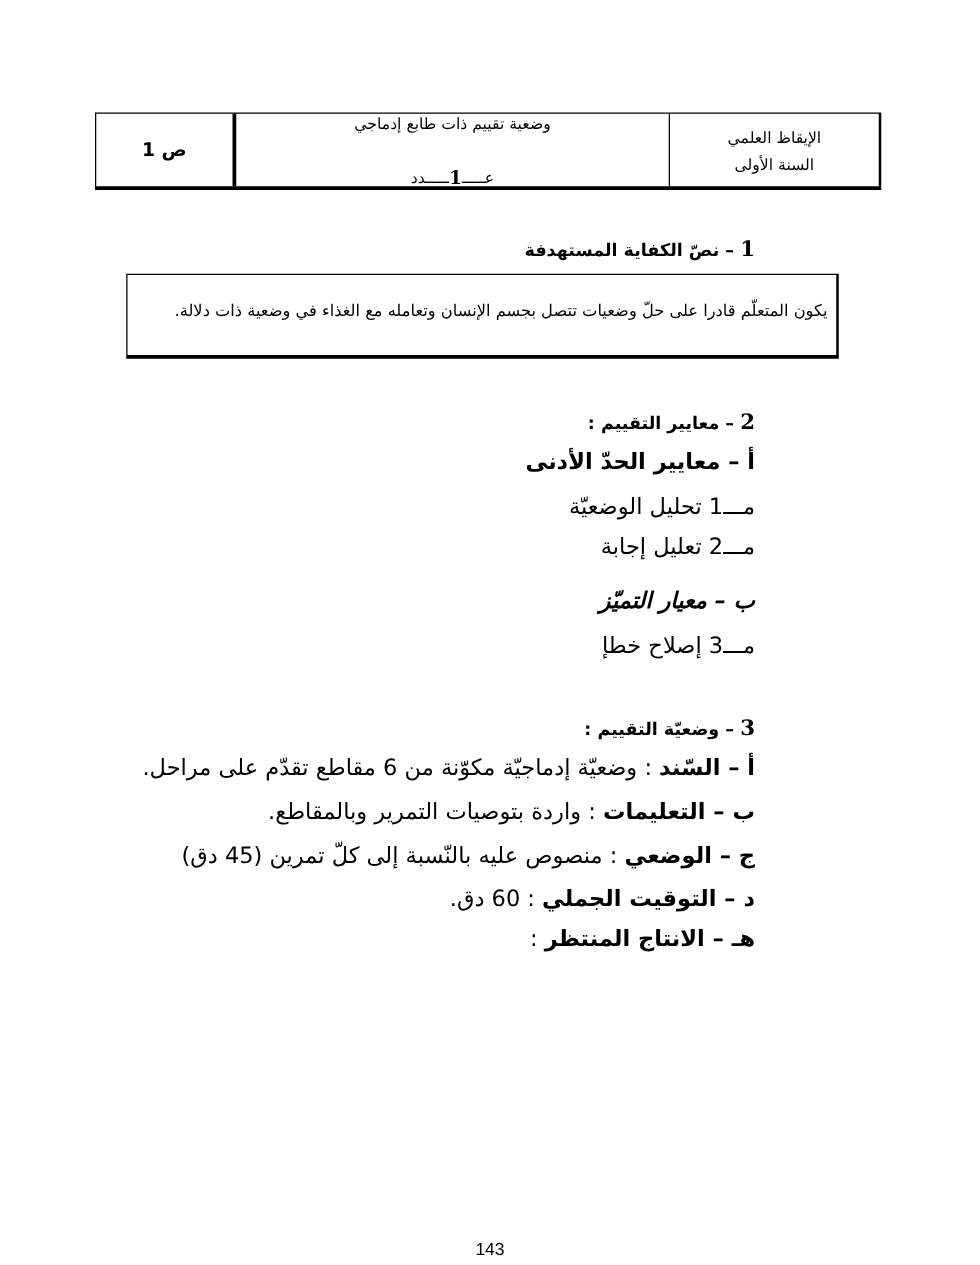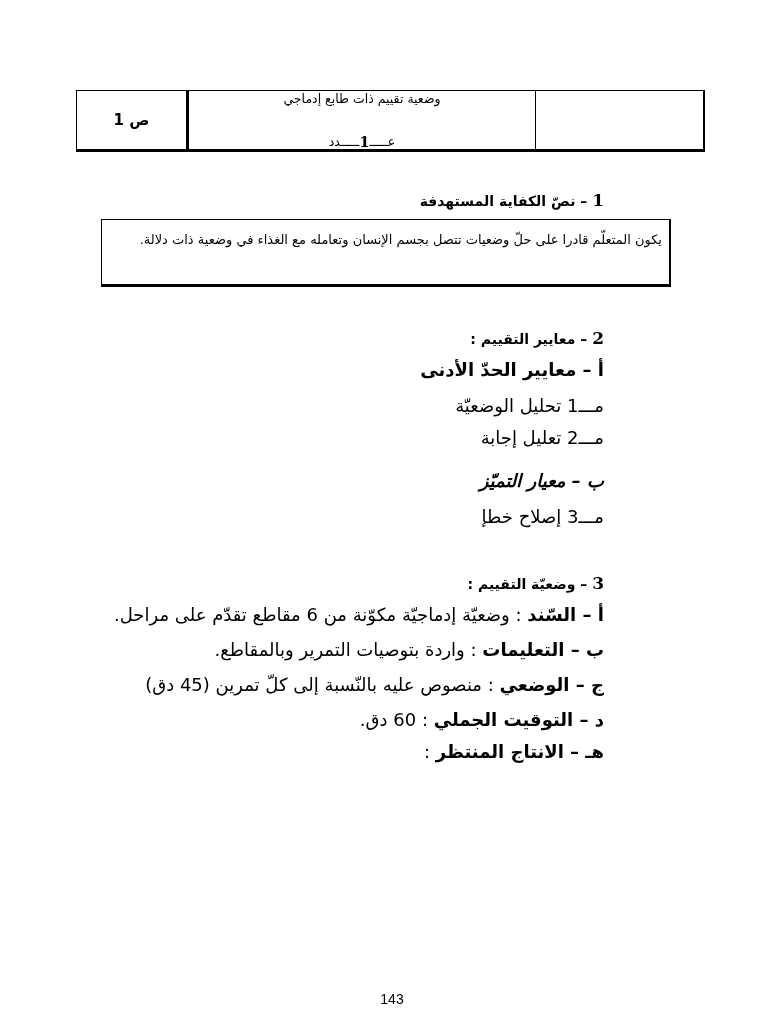--- a/index.html
+++ b/index.html
@@ -17,21 +17,21 @@
   .cell-subject { flex: 1; font-size: 12.5px; direction: rtl; gap: 7px; }
   .num-bar { display: inline-flex; align-items: flex-end; gap: 0; direction: ltr; }
   .num-bar .num { font-weight: bold; font-size: 15px; line-height: 14px; font-family: "DejaVu Serif", serif; }
 
   .rtl { direction: rtl; text-align: right; }
   .h1 { position: absolute; right: 92px; top: 182px; font-size: 14px; font-weight: bold; }
   .h1 .n { font-size: 17px; font-family: "DejaVu Serif", serif; }
 
   .comp-box { position: absolute; left: 101px; top: 211px; width: 570px; height: 68px;
               border: 1px solid #000; border-right-width: 2px; border-bottom-width: 3px; box-sizing: border-box;
-              padding: 6px 7px 0 6px; font-size: 13px; line-height: 27px; text-align: justify; direction: rtl; }
+              padding: 16px 7px 0 6px; font-size: 13px; line-height: 27px; text-align: justify; direction: rtl; }
 
   .line { position: absolute; right: 92px; font-size: 18px; white-space: nowrap; direction: rtl; }
   .bold { font-weight: bold; }
   .sec-title { font-size: 14px; font-weight: bold; }
   .sec-title .n { font-size: 17px; font-family: "DejaVu Serif", serif; }
   .sub-b { font-weight: bold; }
 
   .footer-num { position: absolute; left: 0; width: 784px; top: 983px; text-align: center;
                 font-family: "Liberation Sans", sans-serif; font-size: 14px; }
 </style>
@@ -44,20 +44,24 @@
     <div class="hdr-cell cell-page">
       <span>ص 1</span>
     </div>
     <div class="hdr-cell cell-title">
       <span>وضعية تقييم ذات طابع إدماجي</span>
       <span class="num-bar">
         <span>ـــــدد</span>
         <span class="num">1</span>
         <span>عـــــ</span>
       </span>
+    </div>
+    <div class="hdr-cell cell-subject">
+      <span>الإيقاظ العلمي</span>
+      <span>السنة الأولى</span>
     </div>
   </div>
 
   <div class="h1 rtl">
     <span class="n">1</span>
     <span>– نصّ الكفاية المستهدفة</span>
   </div>
   <div class="comp-box">
     <span>يكون المتعلّم قادرا على حلّ وضعيات تتصل بجسم الإنسان وتعامله مع الغذاء في وضعية ذات دلالة.</span>
   </div>

